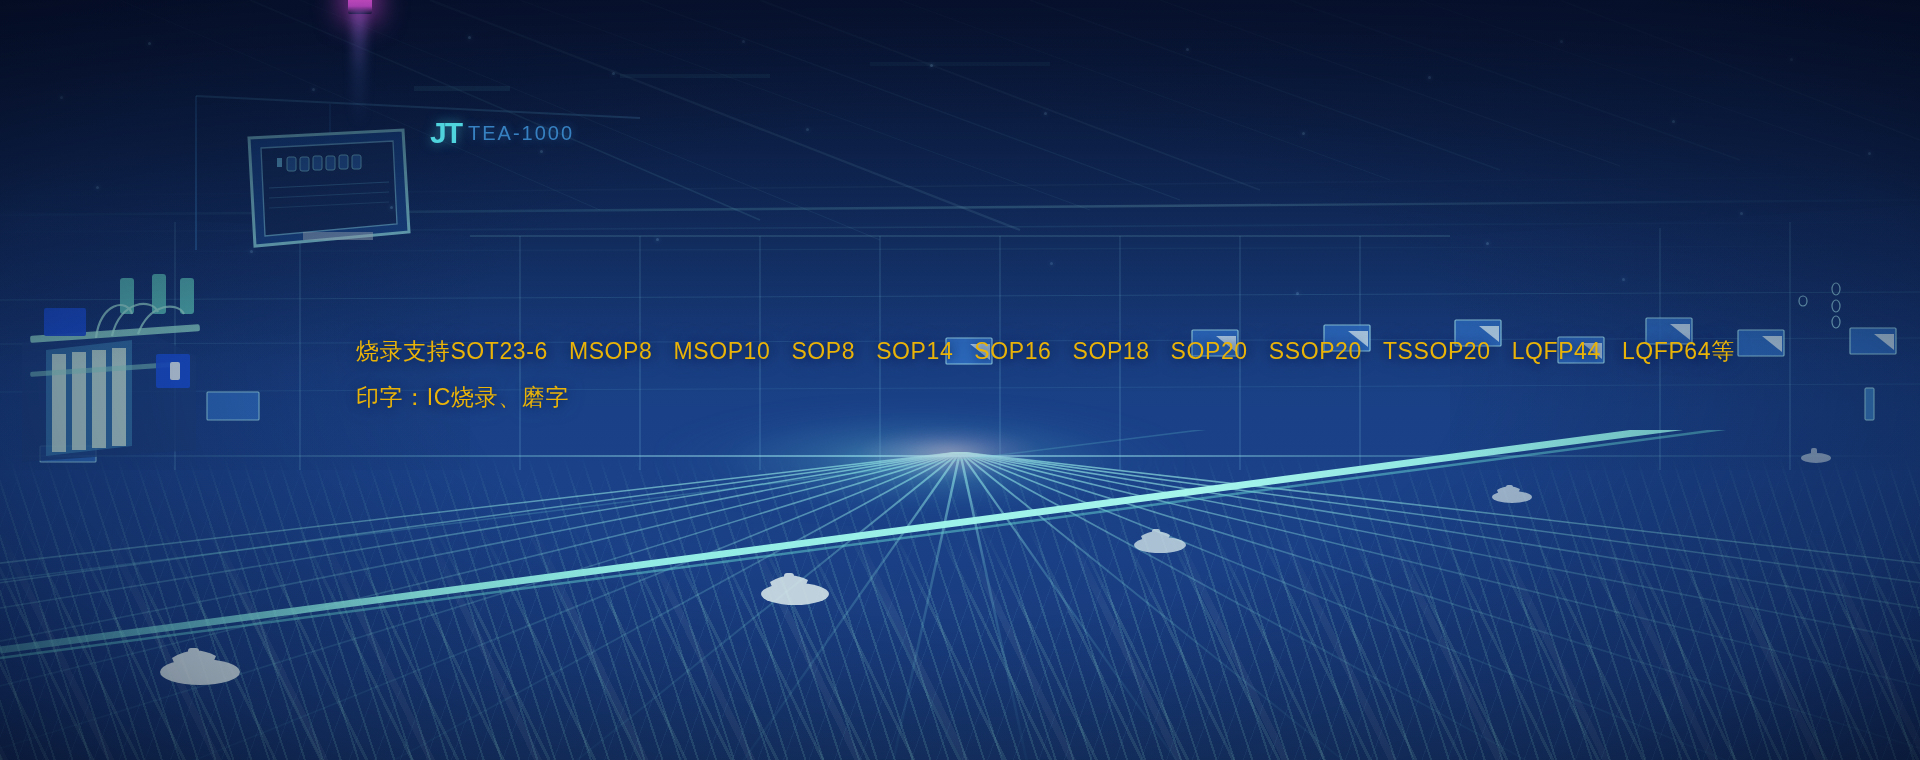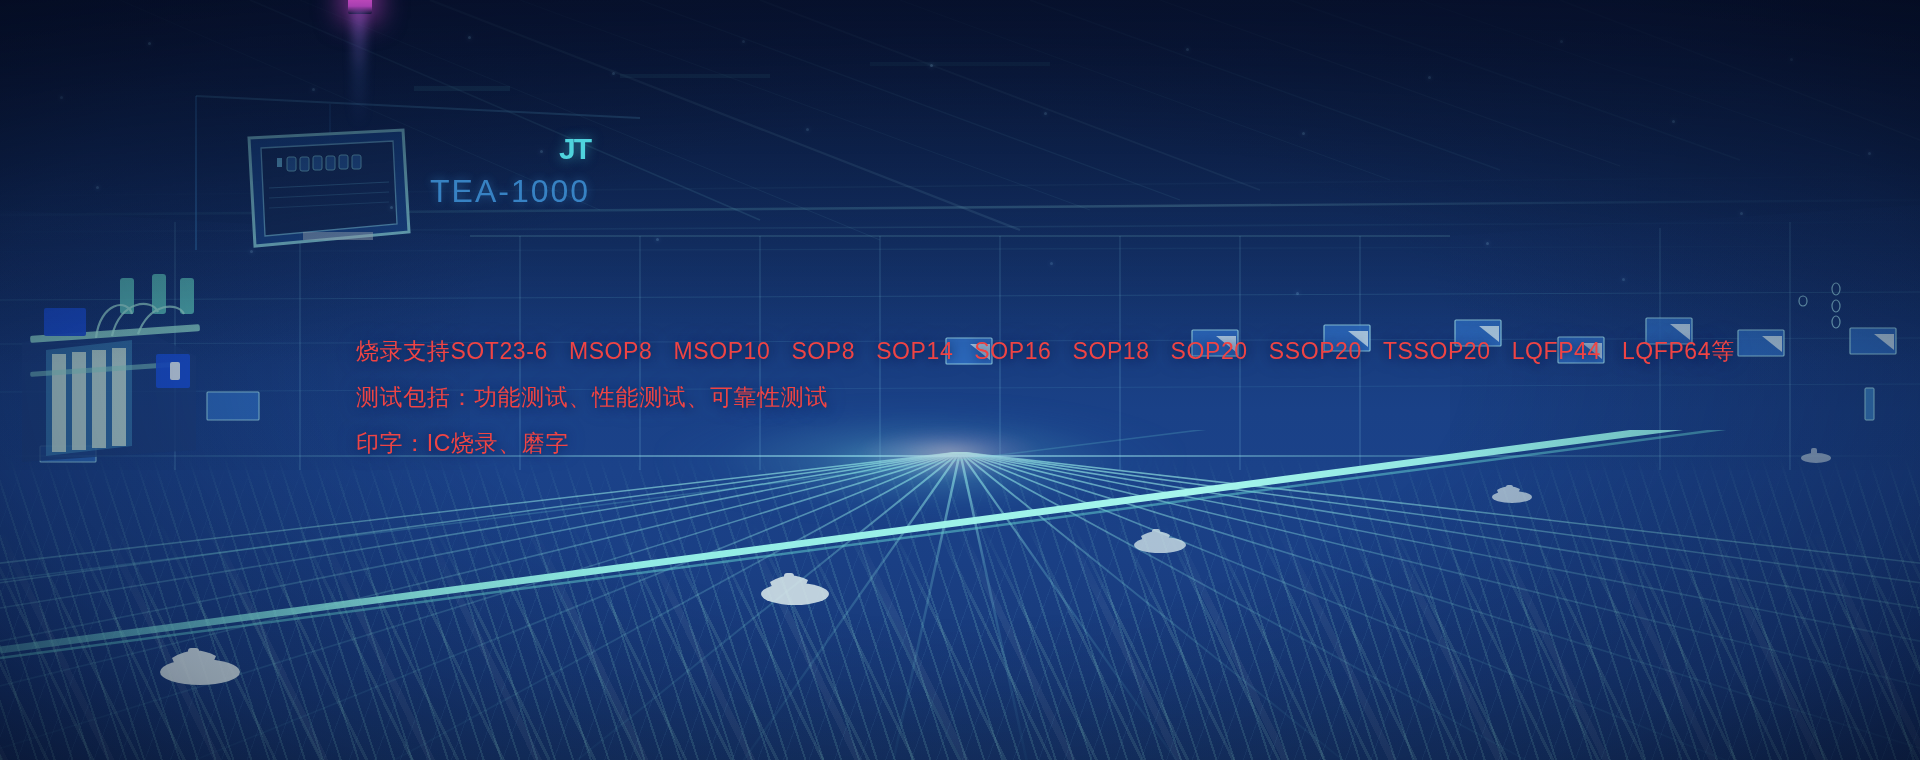--- a/index.html
+++ b/index.html
@@ -130,21 +130,21 @@
     font-size: 58px;
     line-height: 74px;
     font-weight: 700;
     color: #ffffff;
     letter-spacing: 2px;
     text-shadow: 0 2px 16px rgba(10,30,80,0.85), 0 0 38px rgba(60,140,220,0.45);
     white-space: nowrap;
   }
   .sub {
     margin: 0;
-    color: #ef4444;
+    color: #eab308;
     font-size: 23px;
     line-height: 46px;
     font-weight: 400;
     letter-spacing: .6px;
     text-shadow: 0 1px 10px rgba(8,25,70,0.9), 0 0 22px rgba(40,110,190,0.4);
     white-space: nowrap;
   }
   .sub-1 { margin-top: 28px; }
   .pkg { display:inline-block; }
   .pkg + .pkg { margin-left: 21px; }
@@ -261,23 +261,23 @@
         <path d="M196,96 L640,118" stroke="#5fb6e2" stroke-width="2" opacity="0.45"></path>
         <path d="M330,104 L330,240" stroke="#3e8fd6" stroke-width="1.4" opacity="0.35"></path>
       </g>
 
       <rect x="414" y="86" width="96" height="5" fill="#5fd2e0" opacity="0.22"></rect>
       <rect x="620" y="74" width="150" height="4" fill="#5fd2e0" opacity="0.18"></rect>
       <rect x="870" y="62" width="180" height="4" fill="#5fd2e0" opacity="0.15"></rect>
     </svg>
   </div>
 
-  <div style="position:absolute;left:430px;top:132px;z-index:22;display:flex;align-items:flex-end;gap:7px;flex-direction:column;">
+  <div style="position:absolute;left:430px;top:116px;z-index:22;display:flex;align-items:center;gap:7px;">
     <span style="font-size:30px;font-weight:700;color:#4fd3dd;letter-spacing:-2px;text-shadow:0 0 12px rgba(70,200,220,.6);font-family:'Liberation Sans',sans-serif;">JT</span>
-    <span style="font-size:32px;font-weight:400;color:#3f93d8;letter-spacing:2px;opacity:.85;text-shadow:0 0 10px rgba(60,150,220,.55);font-family:'Liberation Sans',sans-serif;">TEA-1000</span>
+    <span style="font-size:20px;font-weight:400;color:#3f93d8;letter-spacing:2px;opacity:.85;text-shadow:0 0 10px rgba(60,150,220,.55);font-family:'Liberation Sans',sans-serif;">TEA-1000</span>
   </div>
 
   <div class="monitor">
     <svg width="170" height="125" viewBox="0 0 170 125" xmlns="http://www.w3.org/2000/svg">
       <polygon points="6,10 160,2 166,104 12,118" fill="#1d4f96" stroke="#8fe0ea" stroke-width="3" opacity="0.95"></polygon>
       <polygon points="18,20 150,13 154,96 22,108" fill="#16305f" stroke="#6fb6d8" stroke-width="1.3" opacity="0.9"></polygon>
       <g fill="#2a63ac" stroke="#7fd0e4" stroke-width="1" opacity="0.9">
         <rect x="44" y="29" width="9" height="14" rx="2"></rect>
         <rect x="57" y="29" width="9" height="14" rx="2"></rect>
         <rect x="70" y="28" width="9" height="14" rx="2"></rect>
@@ -461,17 +461,16 @@
 
   <div class="layer top-shade"></div>
   <div class="layer vignette"></div>
 
   <div class="content">
 
     <p class="sub sub-1">
       <span class="pkg">烧录支持SOT23-6</span><span class="pkg">MSOP8</span><span class="pkg">MSOP10</span><span class="pkg">SOP8</span><span class="pkg">SOP14</span><span class="pkg">SOP16</span><span class="pkg">SOP18</span><span class="pkg">SOP20</span><span class="pkg">SSOP20</span><span class="pkg">TSSOP20</span><span class="pkg">LQFP44</span><span class="pkg">LQFP64等</span>
     </p>
 
-    <p class="sub">测试包括：功能测试、性能测试、可靠性测试</p>
     <p class="sub">印字：IC烧录、磨字</p>
   </div>
 
 </div>
 
 </body></html>

